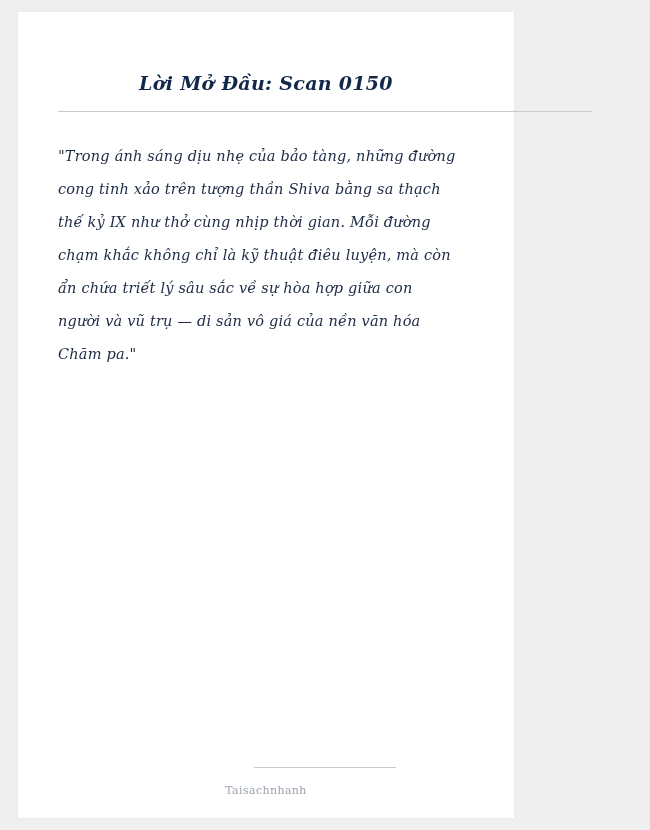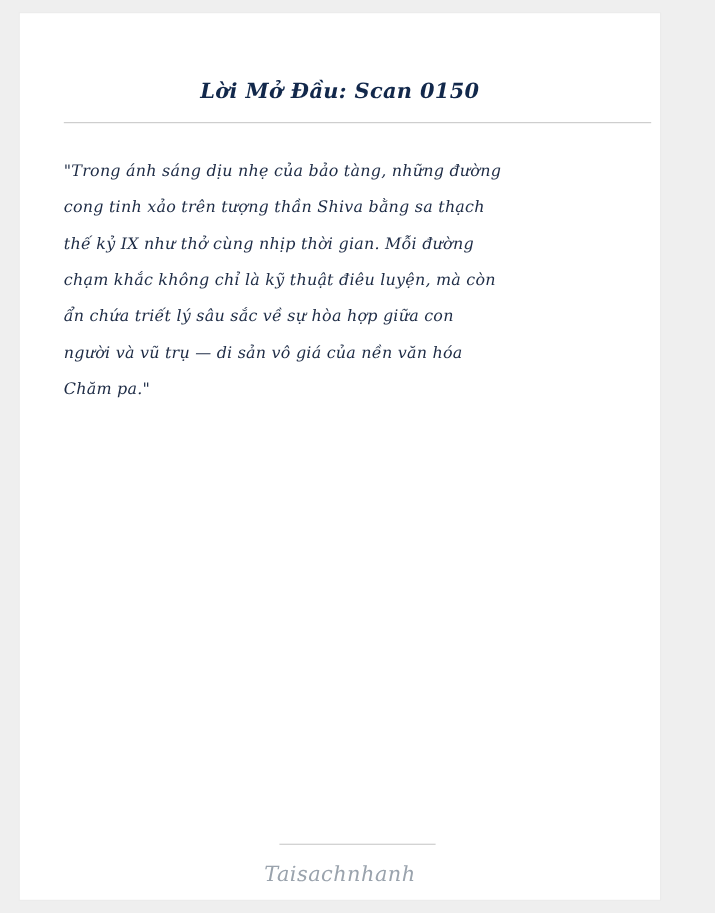--- a/index.html
+++ b/index.html
@@ -10,21 +10,21 @@
     width: 650px;
     height: 830px;
     background: #efefef;
     font-family: "DejaVu Serif", serif;
     overflow: hidden;
   }
   .page {
     position: absolute;
     left: 18px;
     top: 12px;
-    width: 582px;
+    width: 496px;
     height: 806px;
     background: #ffffff;
     box-shadow: 0 0 0 1px #ebebeb;
   }
   .doc-title {
     position: absolute;
     left: 0;
     top: 60px;
     width: 100%;
     text-align: center;
@@ -64,22 +64,21 @@
     height: 1px;
     background: #c9c9c9;
   }
   .footer-text {
     position: absolute;
     left: 0;
     top: 772px;
     width: 100%;
     text-align: center;
     font-family: "DejaVu Serif", serif;
-    font-style: italic;
-    font-size: 19px;
+    font-size: 11px;
     color: #9aa3ad;
     letter-spacing: 0.4px;
   }
 </style>
 </head>
 <body>
 
 <div class="page">
 
   <div class="doc-title">Lời Mở Đầu: Scan 0150</div>

